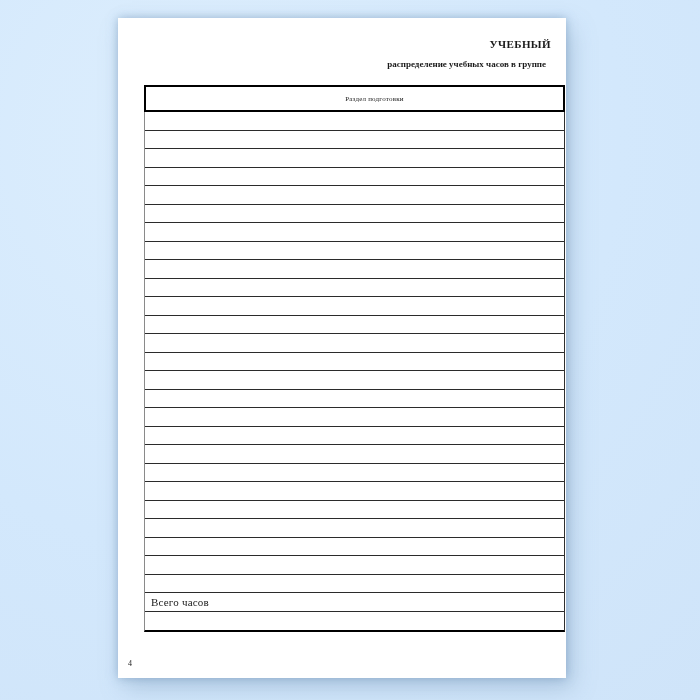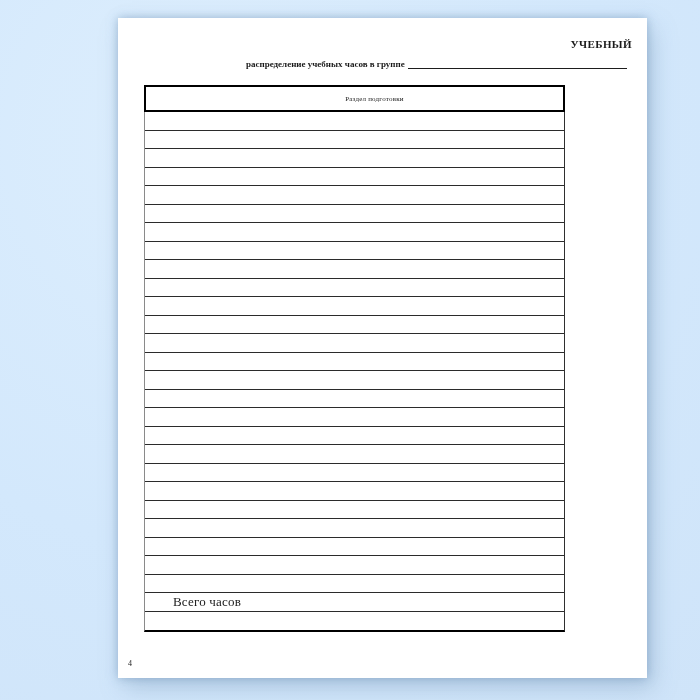--- a/index.html
+++ b/index.html
@@ -6,40 +6,41 @@
   html, body { width: 700px; height: 700px; overflow: hidden; }
   body {
     background: radial-gradient(circle at 30% 20%, #ddeefd 0%, #d3e8fc 55%, #cfe4f9 100%);
     font-family: "Liberation Serif", "DejaVu Serif", serif;
     color: #1a1a1a;
     position: relative;
   }
   .sheet {
     position: absolute;
     left: 118px; top: 18px;
-    width: 529px; height: 660px;
+    width: 448px; height: 660px;
     background: #ffffff;
     box-shadow: 0 0 9px rgba(108, 142, 178, 0.55), 6px 10px 22px rgba(108, 142, 178, 0.35);
     text-align: center;
   }
   .doc-header {
     position: absolute;
     top: 20px; right: 15px;
     font-weight: bold;
     font-size: 11px;
     letter-spacing: 0.4px;
   }
   .title-row {
     position: absolute;
     left: 128px; right: 20px; top: 41px;
     display: flex;
     align-items: flex-end;
     font-weight: bold;
     font-size: 9px;
     white-space: nowrap;
+    flex-direction: column;
   }
   .fill-line {
     flex: 1;
     border-bottom: 1px solid #1d1d1d;
     height: 2px;
     margin-left: 3px;
   }
   .hours-table {
     position: absolute;
     left: 26px; top: 67px;
@@ -62,24 +63,23 @@
     border-bottom: 2px solid #000;
   }
   .table-row {
     height: 18.5px;
     border-bottom: 1px solid #2b2b2b;
     display: flex;
     align-items: center;
   }
   .table-row:last-child { border-bottom: none; }
   .row-label {
-    font-size: 13px;
+    font-size: 11px;
     padding-left: 6px;
     letter-spacing: 0.2px;
-    margin-left: 22px;
   }
   .signature-row {
     position: absolute;
     left: 30px; right: 15px; top: 629px;
     display: flex;
     align-items: flex-end;
     font-weight: bold;
     font-size: 9px;
     white-space: nowrap;
   }

